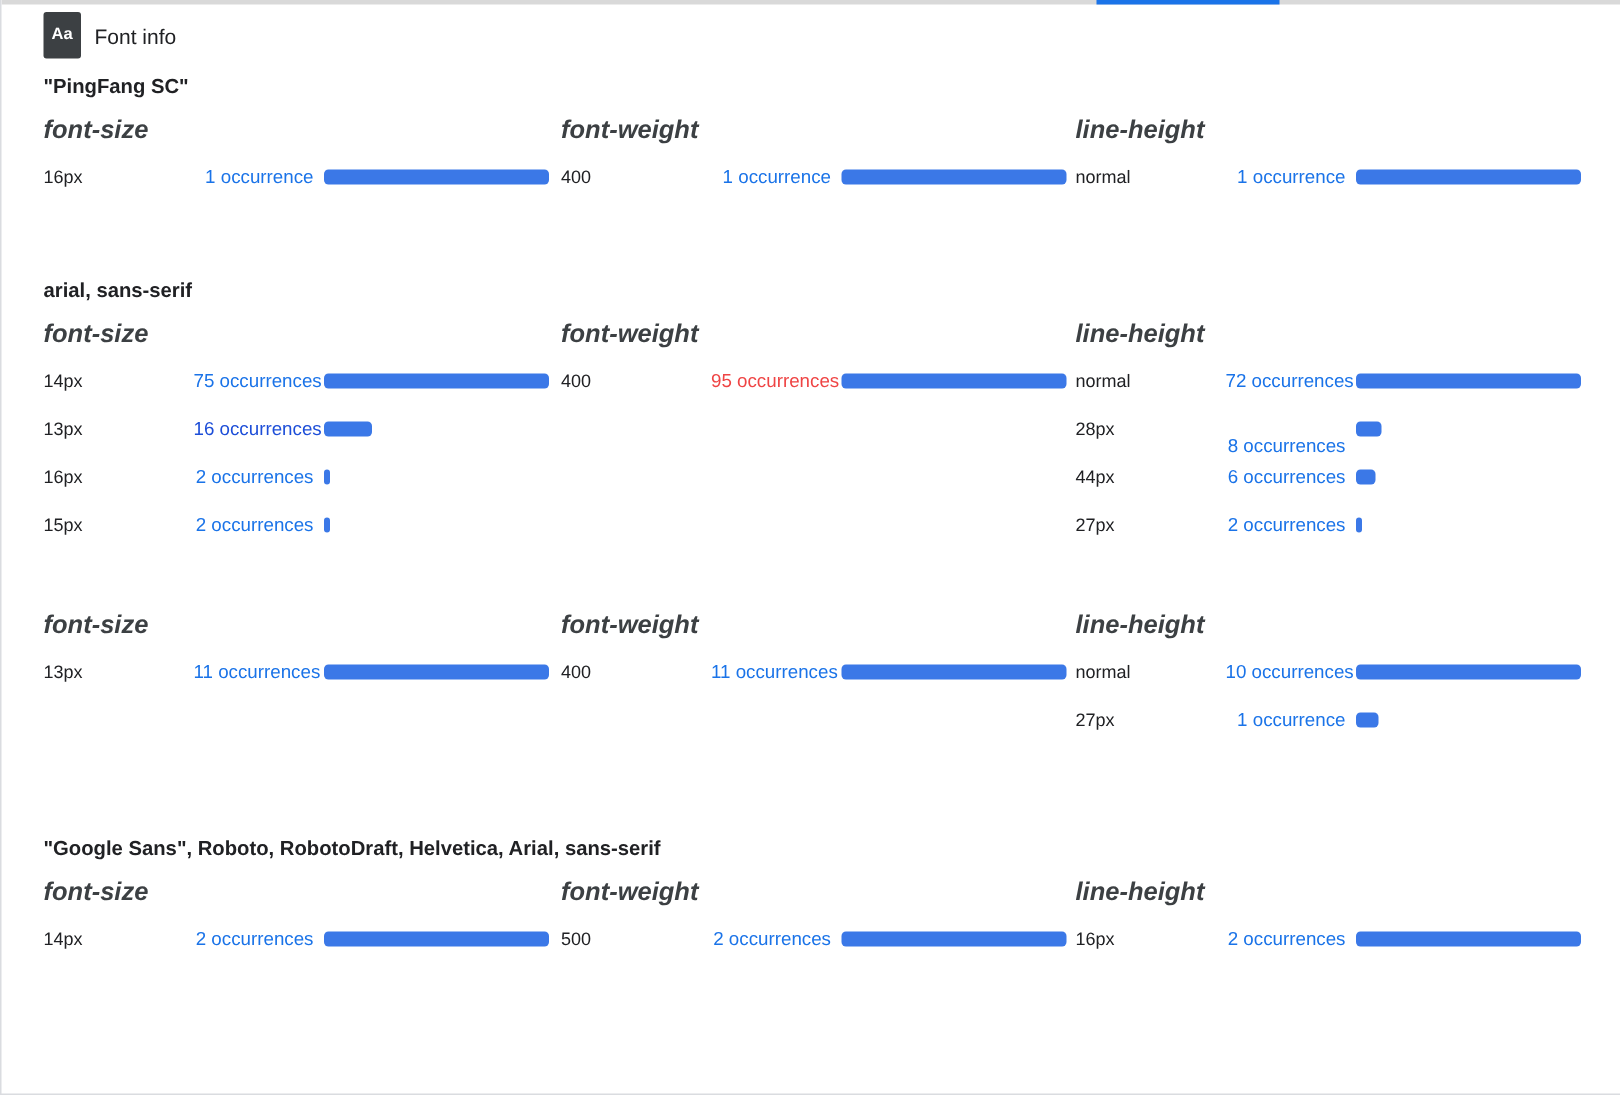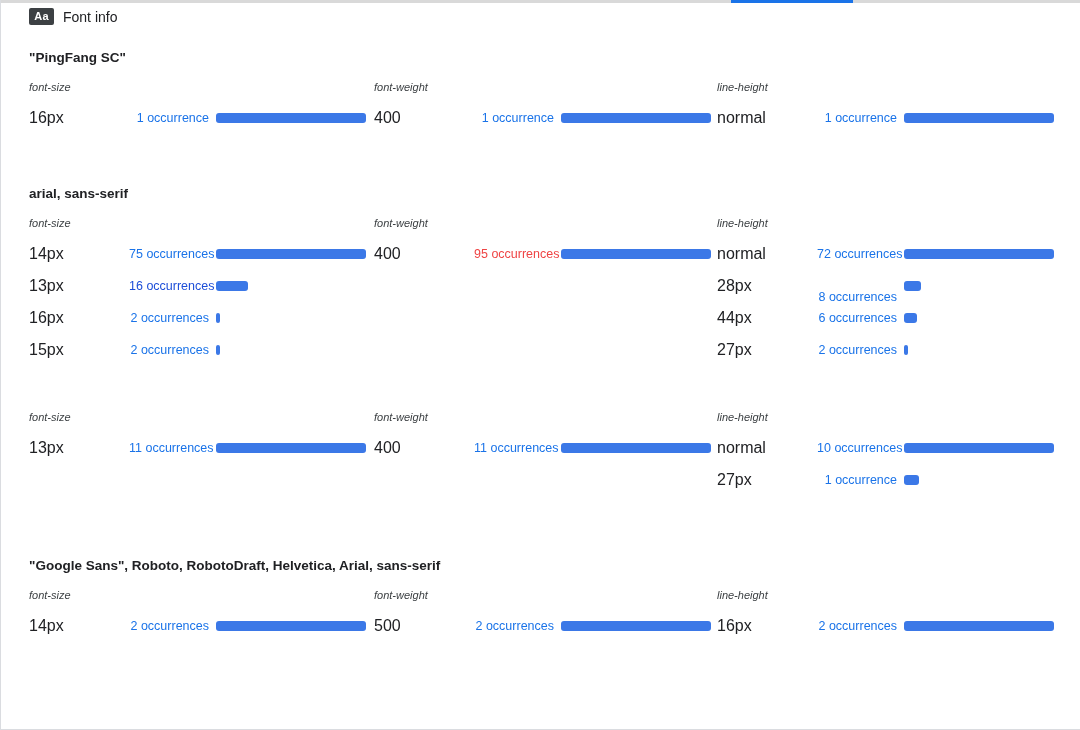--- a/index.html
+++ b/index.html
@@ -36,21 +36,21 @@
     position: absolute;
     top: 8px; left: 28px;
     display: flex;
     align-items: center;
     gap: 9px;
   }
   .aa-badge {
     display: inline-flex;
     align-items: center;
     justify-content: center;
-    width: 25px; height: 17px;
+    width: 25px; height: 31px;
     background: #3c4043;
     color: #ffffff;
     border-radius: 2px;
     font-size: 11px;
     font-weight: bold;
     letter-spacing: 0.2px;
     line-height: 1;
   }
   .panel-title {
     font-size: 14px;
@@ -85,37 +85,38 @@
   .metric-column {
     position: relative;
     width: 343px;
     flex: 0 0 343px;
   }
   .metric-column.col-0 { padding-left: 28px; }
   .metric-column.col-1 { padding-left: 30px; }
   .metric-column.col-2 { padding-left: 30px; }
 
   .metric-title {
-    font-size: 11px;
+    font-size: 17px;
     font-style: italic;
     color: #3c4043;
     height: 30px;
     line-height: 30px;
     white-space: nowrap;
+    font-weight: bold;
   }
 
   .metric-row {
     position: relative;
     height: 32px;
     display: flex;
     align-items: center;
     white-space: nowrap;
   }
   .row-value {
-    font-size: 16px;
+    font-size: 12px;
     color: #202124;
     width: 100px;
     flex: 0 0 100px;
     text-align: left;
   }
   .row-count {
     font-size: 12.5px;
     color: #1a73e8;
     width: 80px;
     flex: 0 0 80px;

